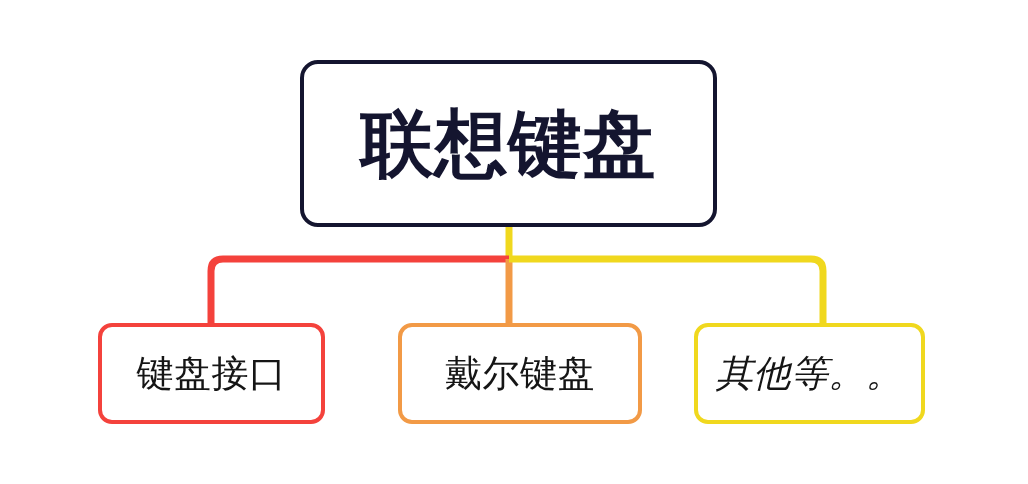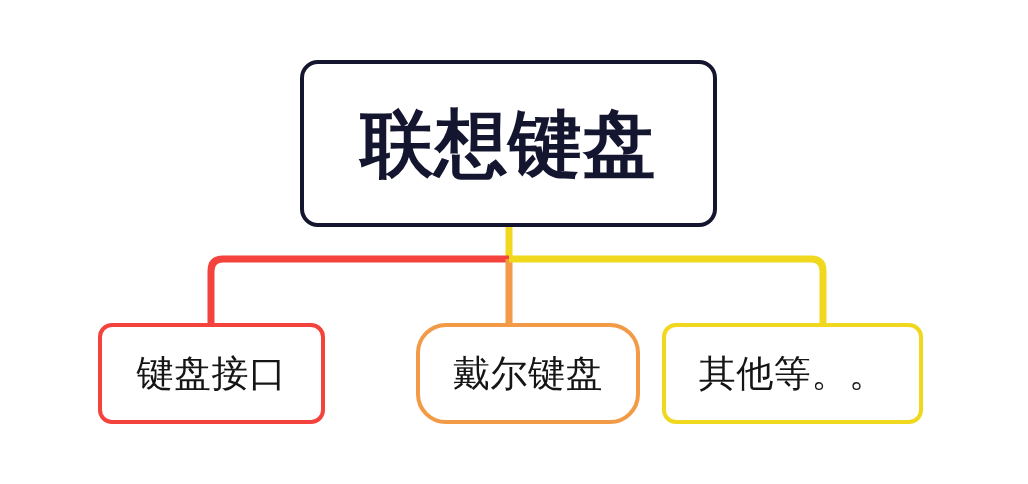--- a/index.html
+++ b/index.html
@@ -66,29 +66,29 @@
     color: #151515;
     line-height: 1;
     letter-spacing: 0.5px;
   }
   #node-lenovo {
     left: 98px;
     width: 227px;
     border-color: #f4423c;
   }
   #node-dell {
-    left: 416px;
-    width: 224px;
+    left: 398px;
+    width: 244px;
     border-color: #f29a46;
-    border-radius: 30px;
   }
   #node-other {
-    left: 662px;
-    width: 261px;
+    left: 694px;
+    width: 231px;
     border-color: #f0d81e;
+    font-style: italic;
   }
 </style>
 </head>
 <body>
 
 <div id="diagram-canvas">
 
   <svg id="connector-layer" viewBox="0 0 1028 484" width="1028" height="484" aria-hidden="true">
 
     <path d="M 509 226 L 509 259" fill="none" stroke="#f0d81e" stroke-width="7" stroke-linecap="butt"></path>

